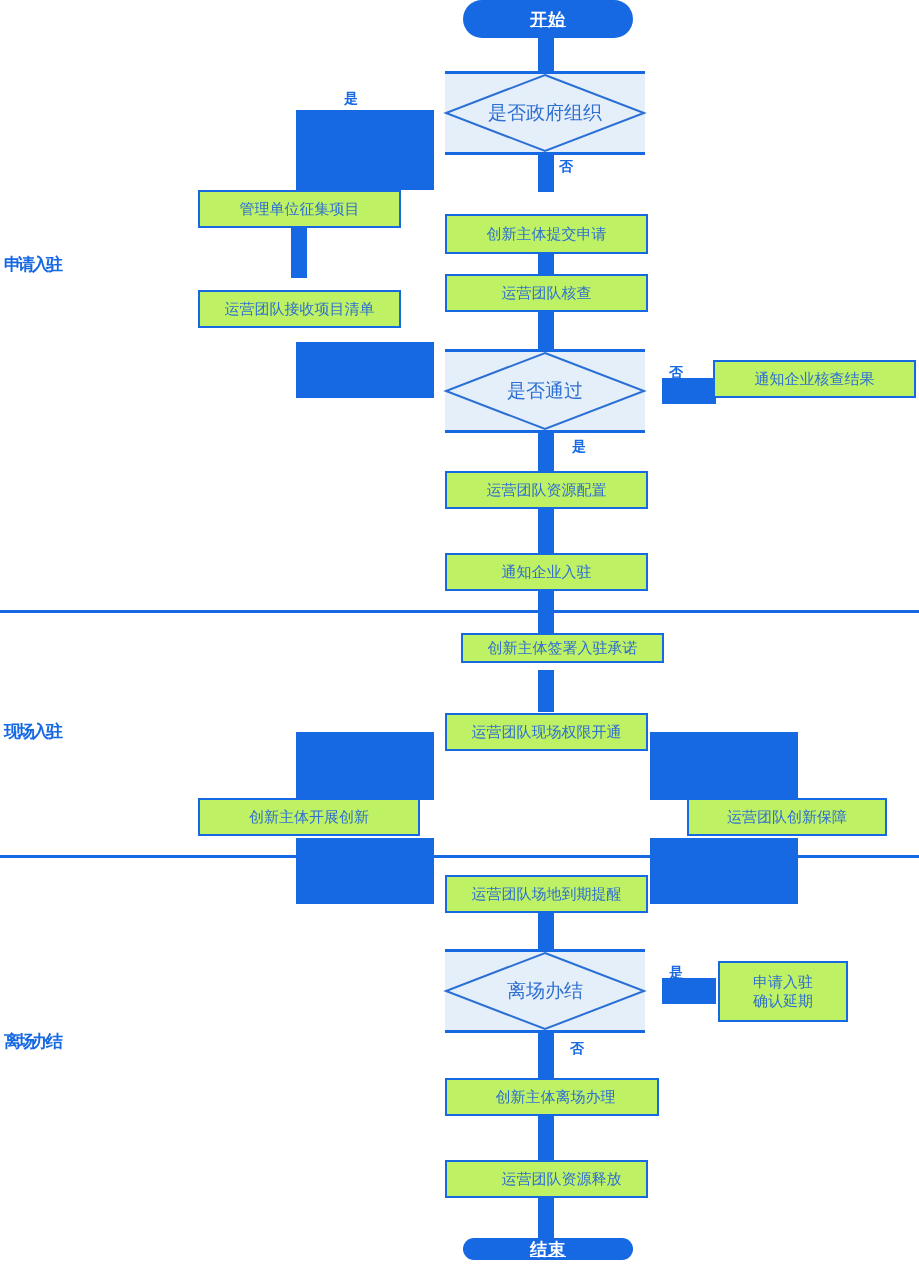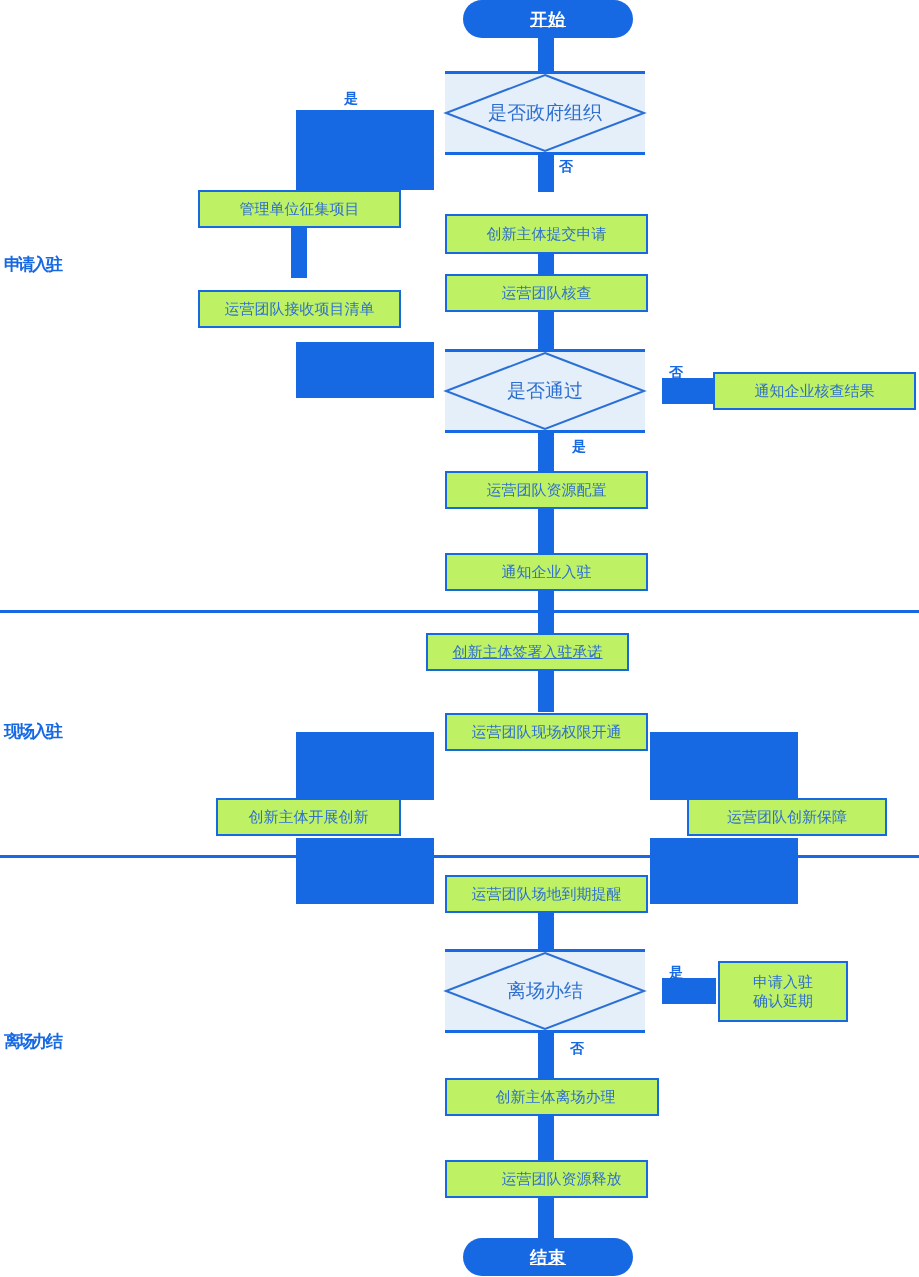--- a/index.html
+++ b/index.html
@@ -150,21 +150,21 @@
   <div class="conn" style="left:296px; top:732px; width:138px; height:68px;"></div>
   <div class="conn" style="left:650px; top:732px; width:148px; height:68px;"></div>
   <div class="conn" style="left:296px; top:838px; width:138px; height:66px;"></div>
   <div class="conn" style="left:650px; top:838px; width:148px; height:66px;"></div>
   <div class="conn" style="left:538px; top:912px; width:16px; height:44px;"></div>
 
   <div class="conn" style="left:662px; top:978px; width:54px; height:26px;"></div>
 
   <div class="terminator" style="left:463px; top:0px; width:170px; height:38px;">开始</div>
 
-  <div class="terminator" style="left:463px; top:1238px; width:170px; height:38px;">结束</div>
+  <div class="terminator" style="left:463px; top:1238px; width:170px; height:22px;">结束</div>
 
   <div class="decision" style="left:445px; top:71px; width:200px; height:84px;">
     <div class="band"></div>
     <div class="edge" style="top:0px;"></div>
     <div class="edge" style="bottom:0px;"></div>
     <svg width="200" height="84" viewBox="0 0 200 84">
       <polygon points="100,4 199,42 100,80 1,42" fill="none" stroke="#2a6fd6" stroke-width="2"></polygon>
     </svg>
     <div class="dlabel">是否政府组织</div>
   </div>
@@ -186,41 +186,41 @@
     <svg width="200" height="84" viewBox="0 0 200 84">
       <polygon points="100,4 199,42 100,80 1,42" fill="none" stroke="#2a6fd6" stroke-width="2"></polygon>
     </svg>
     <div class="dlabel">离场办结</div>
   </div>
 
   <div class="process" style="left:198px; top:190px; width:203px; height:38px;">管理单位征集项目</div>
 
   <div class="process" style="left:198px; top:290px; width:203px; height:38px;">运营团队接收项目清单</div>
 
-  <div class="process" style="left:216px; top:798px; width:185px; height:38px;">创新主体开展创新</div>
+  <div class="process" style="left:198px; top:798px; width:222px; height:38px;">创新主体开展创新</div>
 
   <div class="process" style="left:445px; top:190px; width:203px; height:40px;margin-top:24px;">创新主体提交申请</div>
 
   <div class="process" style="left:445px; top:274px; width:203px; height:38px;">运营团队核查</div>
 
   <div class="process" style="left:445px; top:471px; width:203px; height:38px;">运营团队资源配置</div>
 
   <div class="process" style="left:445px; top:553px; width:203px; height:38px;">通知企业入驻</div>
 
-  <div class="process" style="left:426px; top:633px; width:203px; height:38px;text-decoration:underline;">创新主体签署入驻承诺</div>
+  <div class="process" style="left:461px; top:633px; width:203px; height:30px;">创新主体签署入驻承诺</div>
 
   <div class="process" style="left:445px; top:713px; width:203px; height:38px;">运营团队现场权限开通</div>
 
   <div class="process" style="left:445px; top:875px; width:203px; height:38px;">运营团队场地到期提醒</div>
 
   <div class="process" style="left:445px; top:1078px; width:214px; height:38px;padding-left:7px;">创新主体离场办理</div>
 
   <div class="process" style="left:445px; top:1160px; width:203px; height:38px;padding-left:30px;">运营团队资源释放</div>
 
-  <div class="process" style="left:713px; top:372px; width:203px; height:38px;text-align:center;">通知企业核查结果</div>
+  <div class="process" style="left:713px; top:360px; width:203px; height:38px;text-align:center;">通知企业核查结果</div>
 
   <div class="process" style="left:687px; top:798px; width:200px; height:38px;">运营团队创新保障</div>
 
   <div class="process" style="left:718px; top:961px; width:130px; height:61px; flex-direction:column;">
     <span>申请入驻</span>
     <span>确认延期</span>
   </div>
 
   <div class="branch-label" style="left:344px; top:90px;">是</div>
 

